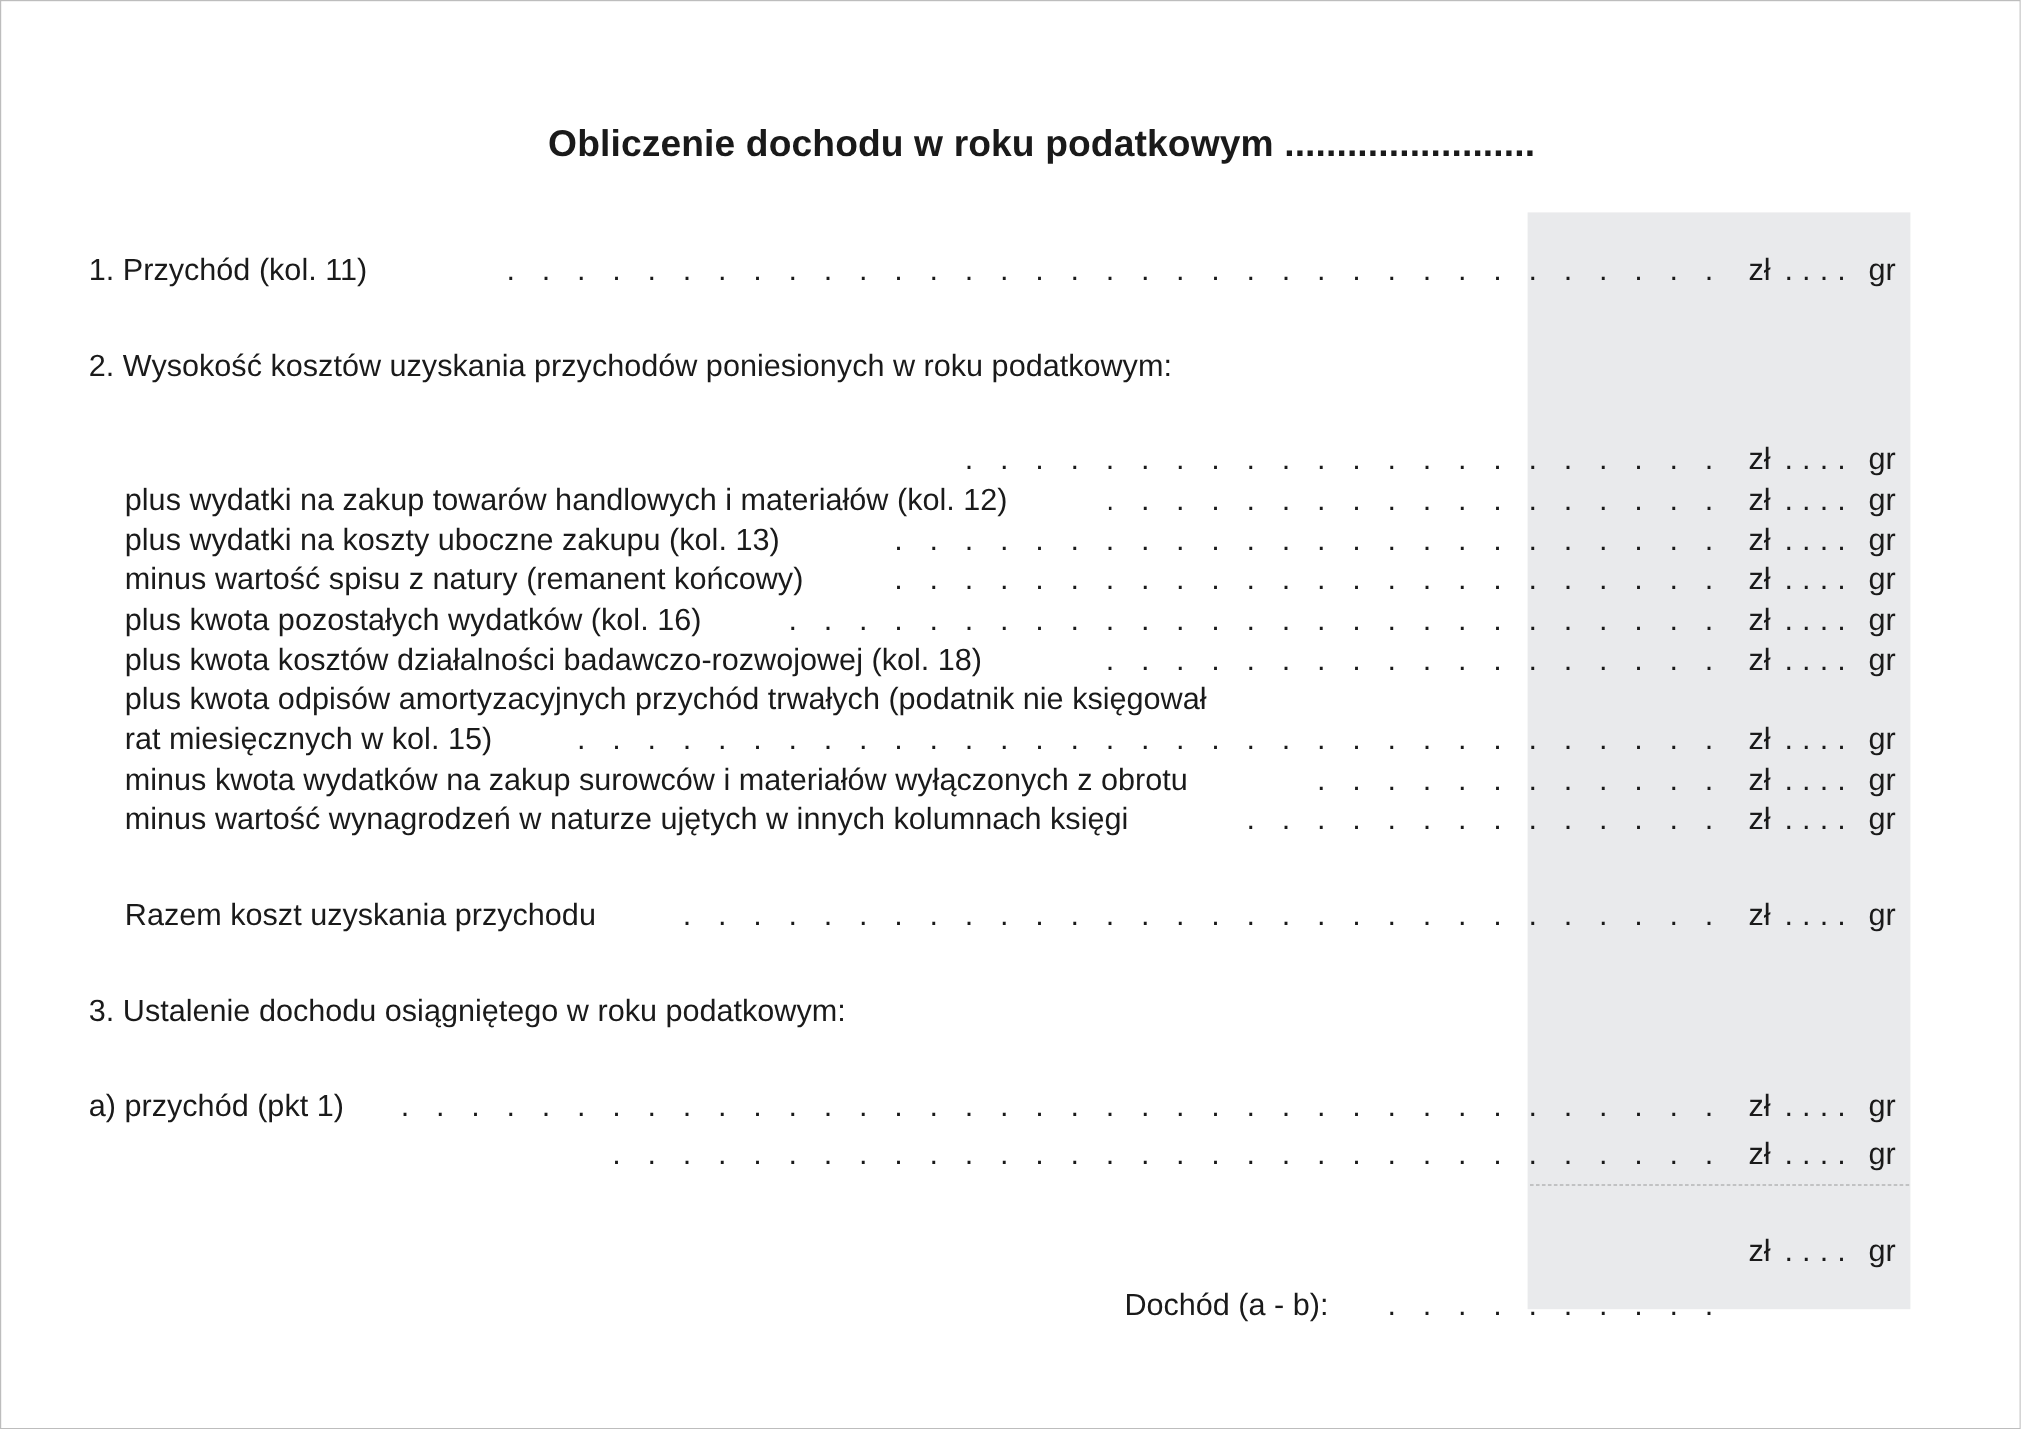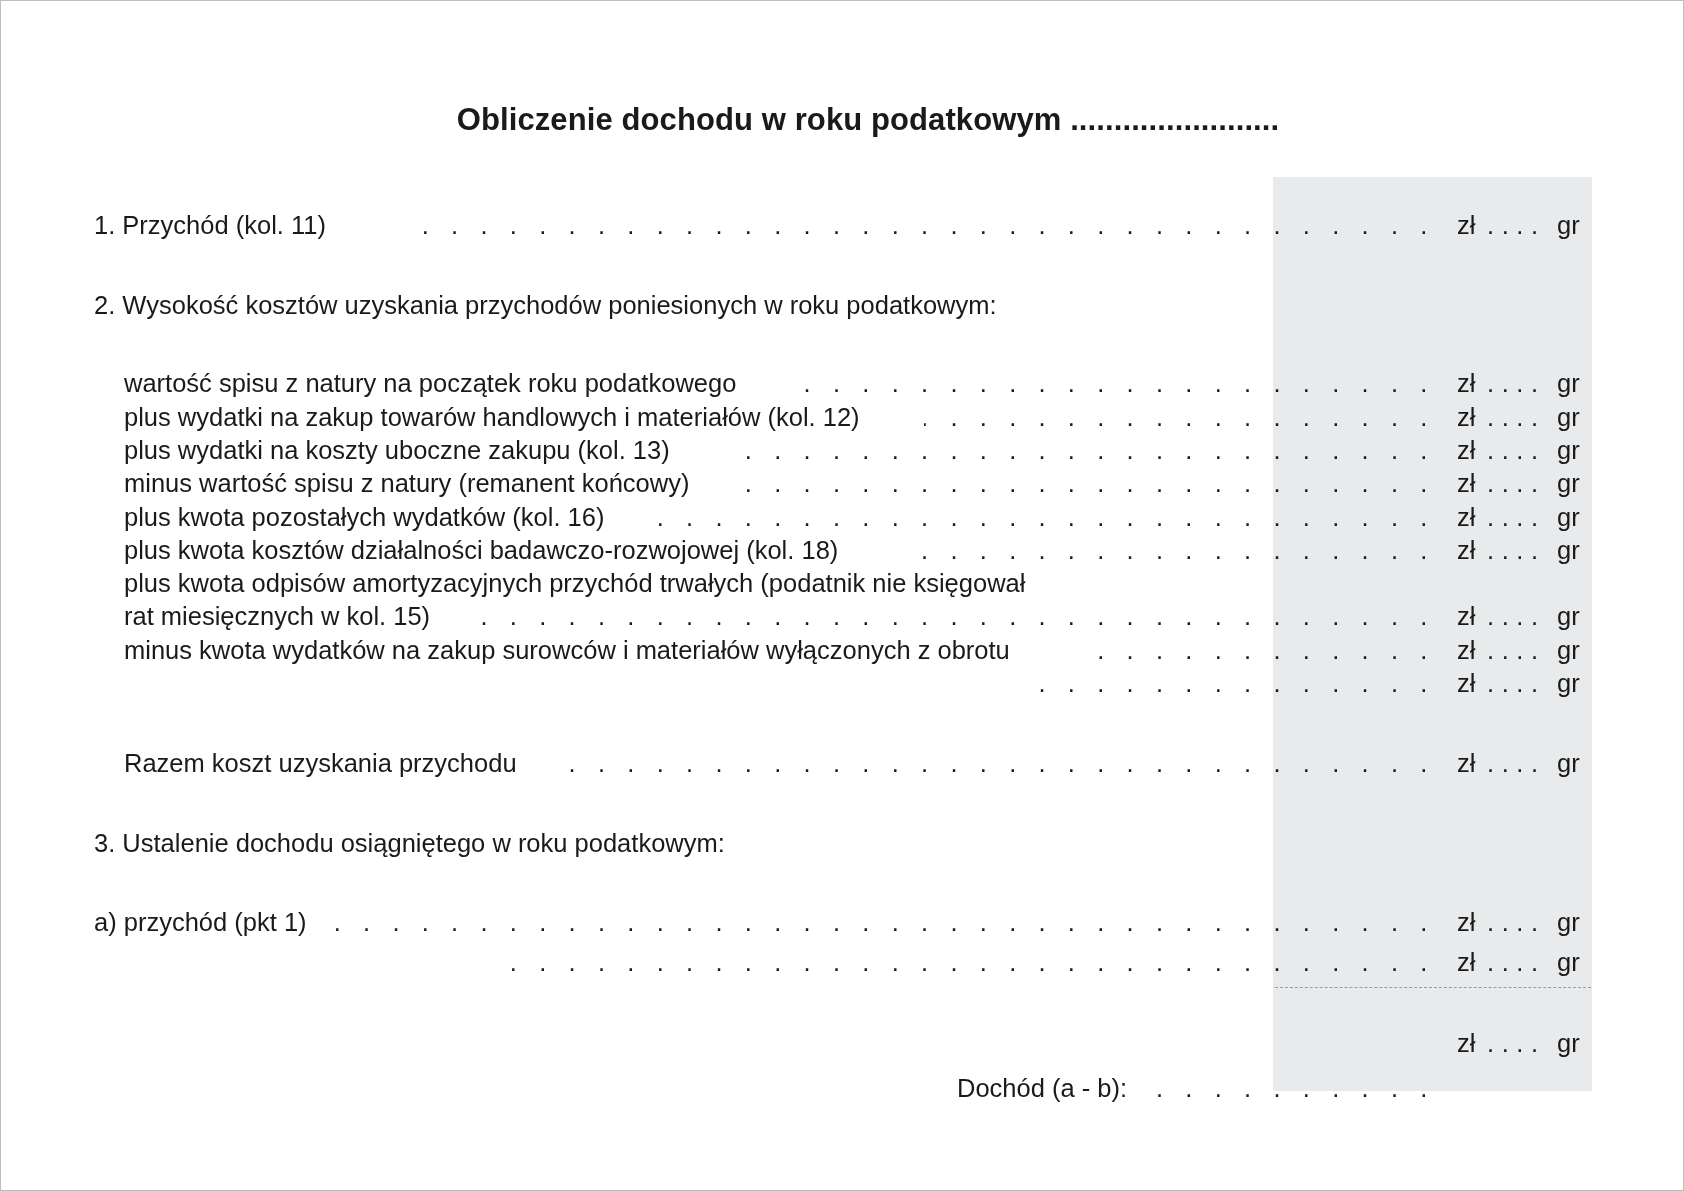--- a/index.html
+++ b/index.html
@@ -19,21 +19,21 @@
     position: absolute; left: 1275px; top: 987px; width: 316px; height: 0;
     border-top: 1px dashed #9a9a9a;
   }
   .title {
     position: absolute; left: 0; width: 1736px; top: 102px; text-align: center;
     font-weight: bold; font-size: 31px; letter-spacing: 0.1px; color: #1a1a1a;
   }
   .row {
     position: absolute; height: 32px; line-height: 32px; font-size: 25.5px; white-space: nowrap;
   }
-  .row .label { position: absolute; left: 0; top: 0; margin-left: 20px; }
+  .row .label { position: absolute; left: 0; top: 0; }
   .row.dotted .dots {
     position: absolute; top: 0; height: 32px; right: 0; overflow: hidden;
     font-family: "Liberation Sans", sans-serif; letter-spacing: 7.6px; text-align: right; direction: rtl;
   }
   .amount {
     position: absolute; left: 1445px; height: 32px; line-height: 32px; font-size: 25.5px; white-space: nowrap;
   }
   .amount .zl { position: absolute; left: 12px; }
   .amount .gdots { position: absolute; left: 42px; letter-spacing: 7.6px; }
   .amount .gr { position: absolute; left: 112px; }
@@ -55,21 +55,20 @@
   <span class="zl">zł</span>
   <span class="gdots">....</span>
   <span class="gr">gr</span>
 </div>
 
 <div class="row" style="left:74px; top:289px;">
   <span class="label">2. Wysokość kosztów uzyskania przychodów poniesionych w roku podatkowym:</span>
 </div>
 
 <div class="row dotted" style="left:104px; top:367px; width:1331px;">
-  <span class="label">wartość spisu z natury na początek roku podatkowego</span>
   <span class="dots" style="left:680px;">. . . . . . . . . . . . . . . . . . . . . . . . . . . . . . . . . . . . . . . . . . . . . . . . . . . . . . . . . . . . . . . . . . . . . . . . . . . . . . . . . . . . . . . . . . . . . . . . . . . .</span>
 </div>
 <div class="amount" style="top:367px;">
     <span class="zl">zł</span>
     <span class="gdots">....</span>
     <span class="gr">gr</span>
   </div>
 
 <div class="row dotted" style="left:104px; top:401px; width:1331px;">
   <span class="label">plus wydatki na zakup towarów handlowych i materiałów (kol. 12)</span>
@@ -139,20 +138,21 @@
   <span class="label">minus kwota wydatków na zakup surowców i materiałów wyłączonych z obrotu</span>
   <span class="dots" style="left:990px;">. . . . . . . . . . . . . . . . . . . . . . . . . . . . . . . . . . . . . . . . . . . . . . . . . . . . . . . . . . . . . . . . . . . . . . . . . . . . . . . . . . . . . . . . . . . . . . . . . . . .</span>
 </div>
 <div class="amount" style="top:634px;">
     <span class="zl">zł</span>
     <span class="gdots">....</span>
     <span class="gr">gr</span>
   </div>
 
 <div class="row dotted" style="left:104px; top:667px; width:1331px;">
+  <span class="label">minus wartość wynagrodzeń w naturze ujętych w innych kolumnach księgi</span>
   <span class="dots" style="left:926px;">. . . . . . . . . . . . . . . . . . . . . . . . . . . . . . . . . . . . . . . . . . . . . . . . . . . . . . . . . . . . . . . . . . . . . . . . . . . . . . . . . . . . . . . . . . . . . . . . . . . .</span>
 </div>
 <div class="amount" style="top:667px;">
     <span class="zl">zł</span>
     <span class="gdots">....</span>
     <span class="gr">gr</span>
   </div>
 
 <div class="row dotted" style="left:104px; top:747px; width:1331px;">
   <span class="label">Razem koszt uzyskania przychodu</span>

